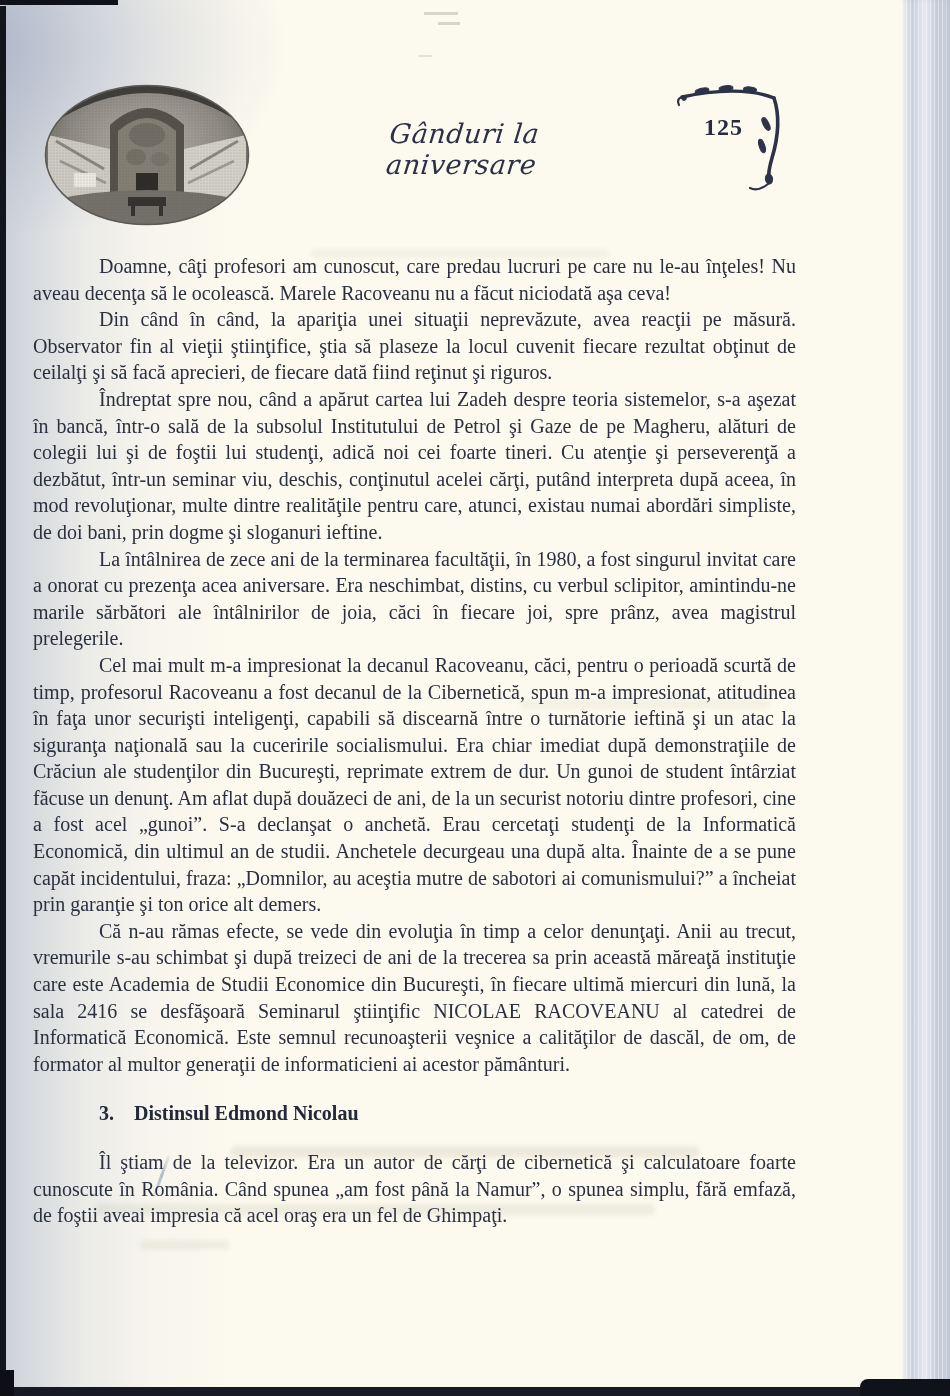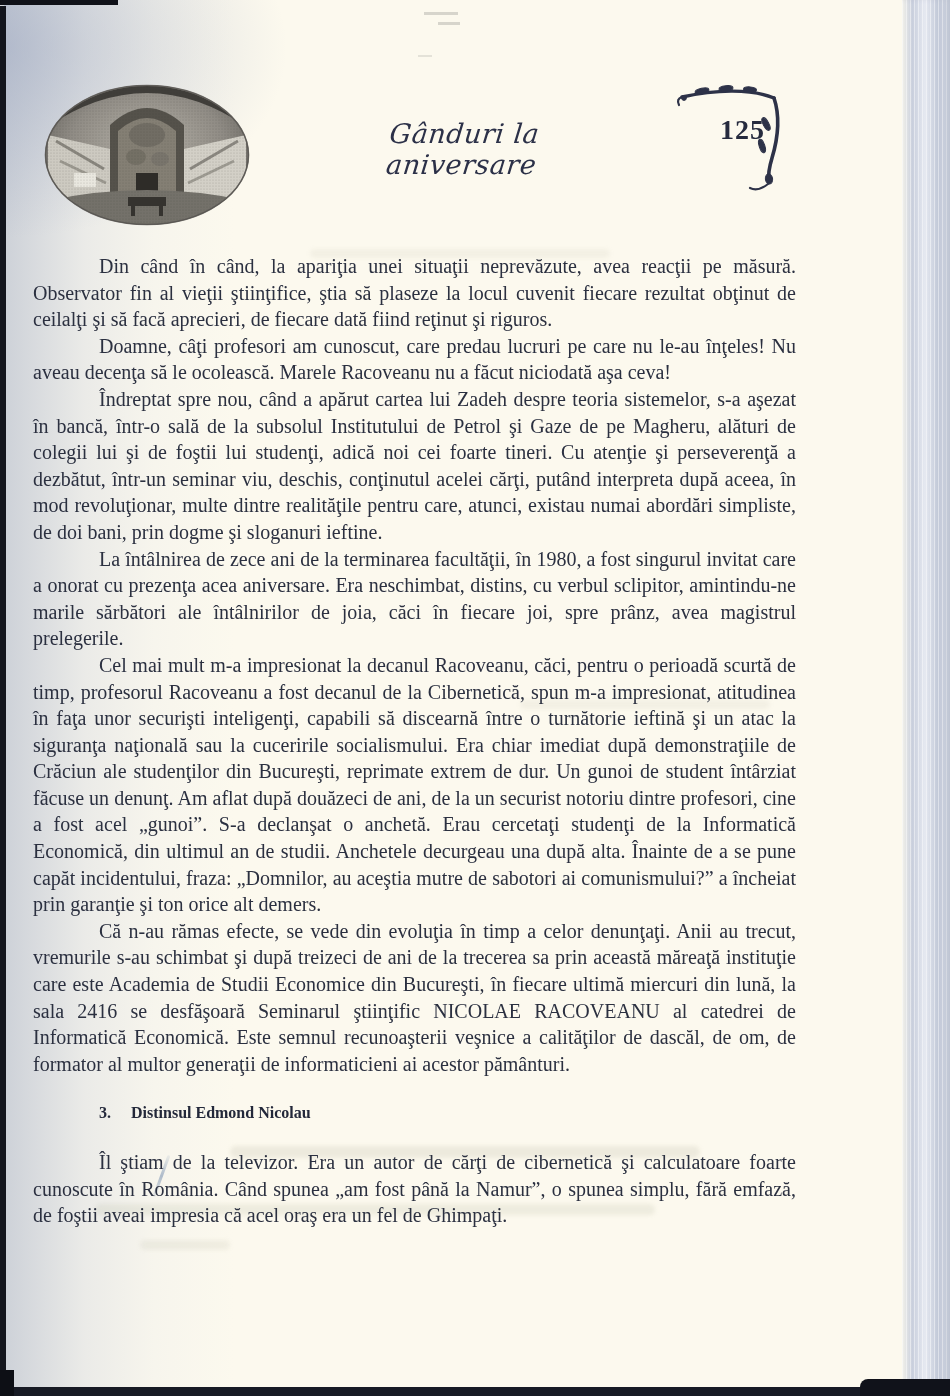--- a/index.html
+++ b/index.html
@@ -36,37 +36,37 @@
   .corner-bottom-right{position:absolute;right:0;bottom:0;width:90px;height:17px;background:#10121a;border-top-left-radius:8px;}
   .corner-bottom-left{position:absolute;left:0;bottom:0;width:14px;height:26px;background:#0d0f15;}
 
   
   .script-title{
     position:absolute;left:318px;top:118px;width:290px;text-align:center;
     font-family:"DejaVu Serif", serif;font-style:italic;font-weight:500;
     font-size:27px;color:#2c3148;letter-spacing:0.5px;transform:skewX(-6deg);
   }
   .page-number{
-    position:absolute;left:720px;top:114px;
+    position:absolute;left:704px;top:114px;
     font-family:"Liberation Serif", serif;font-weight:bold;
-    font-size:28px;color:#262b3e;letter-spacing:1px;
+    font-size:24px;color:#262b3e;letter-spacing:1px;
   }
   .photo{position:absolute;left:44px;top:83px;width:206px;height:144px;}
   .flourish{position:absolute;left:672px;top:82px;width:124px;height:118px;}
 
   
   .body-text{
     position:absolute;left:33px;top:253px;width:763px;
     font-size:20px;line-height:26.6px;color:#2b3040;
     text-align:justify;
   }
   .body-text p{margin:0;text-indent:66px;}
   .section-heading{
     margin:23px 0 22px 0;padding-left:66px;text-indent:0;
-    font-size:16px;font-weight:bold;color:#23283a;
+    font-size:20px;font-weight:bold;color:#23283a;
   }
   .section-heading .sec-num{margin-right:20px;}
 
   
   .pen-mark{
     position:absolute;left:160px;top:1154px;width:3px;height:44px;
     background:linear-gradient(to bottom, rgba(125,148,178,0.1), rgba(125,148,178,0.6), rgba(125,148,178,0.15));
     transform:rotate(20deg);border-radius:3px;
   }
   .smudge{position:absolute;background:rgba(148,148,120,0.14);filter:blur(2px);border-radius:6px;pointer-events:none;}
@@ -158,22 +158,22 @@
   <div class="topmark tm2"></div>
   <div class="topmark tm3"></div>
   <div class="smudge sm1"></div>
   <div class="smudge sm2"></div>
   <div class="smudge sm3"></div>
   <div class="smudge sm4"></div>
   <div class="smudge sm5"></div>
   <div class="pen-mark"></div>
 
   <div class="body-text">
+    <p>Doamne, câţi profesori am cunoscut, care predau lucruri pe care nu le-au înţeles! Nu aveau decenţa să le ocolească. Marele Racoveanu nu a făcut niciodată aşa ceva!</p>
     <p>Din când în când, la apariţia unei situaţii neprevăzute, avea reacţii pe măsură. Observator fin al vieţii ştiinţifice, ştia să plaseze la locul cuvenit fiecare rezultat obţinut de ceilalţi şi să facă aprecieri, de fiecare dată fiind reţinut şi riguros.</p>
-    <p>Doamne, câţi profesori am cunoscut, care predau lucruri pe care nu le-au înţeles! Nu aveau decenţa să le ocolească. Marele Racoveanu nu a făcut niciodată aşa ceva!</p>
     <p>Îndreptat spre nou, când a apărut cartea lui Zadeh despre teoria sistemelor, s-a aşezat în bancă, într-o sală de la subsolul Institutului de Petrol şi Gaze de pe Magheru, alături de colegii lui şi de foştii lui studenţi, adică noi cei foarte tineri. Cu atenţie şi perseverenţă a dezbătut, într-un seminar viu, deschis, conţinutul acelei cărţi, putând interpreta după aceea, în mod revoluţionar, multe dintre realităţile pentru care, atunci, existau numai abordări simpliste, de doi bani, prin dogme şi sloganuri ieftine.</p>
     <p>La întâlnirea de zece ani de la terminarea facultăţii, în 1980, a fost singurul invitat care a onorat cu prezenţa acea aniversare. Era neschimbat, distins, cu verbul sclipitor, amintindu-ne marile sărbători ale întâlnirilor de joia, căci în fiecare joi, spre prânz, avea magistrul prelegerile.</p>
     <p>Cel mai mult m-a impresionat la decanul Racoveanu, căci, pentru o perioadă scurtă de timp, profesorul Racoveanu a fost decanul de la Cibernetică, spun m-a impresionat, atitudinea în faţa unor securişti inteligenţi, capabili să discearnă între o turnătorie ieftină şi un atac la siguranţa naţională sau la cuceririle socialismului. Era chiar imediat după demonstraţiile de Crăciun ale studenţilor din Bucureşti, reprimate extrem de dur. Un gunoi de student întârziat făcuse un denunţ. Am aflat după douăzeci de ani, de la un securist notoriu dintre profesori, cine a fost acel „gunoi”. S-a declanşat o anchetă. Erau cercetaţi studenţi de la Informatică Economică, din ultimul an de studii. Anchetele decurgeau una după alta. Înainte de a se pune capăt incidentului, fraza: „Domnilor, au aceştia mutre de sabotori ai comunismului?” a încheiat prin garanţie şi ton orice alt demers.</p>
     <p>Că n-au rămas efecte, se vede din evoluţia în timp a celor denunţaţi. Anii au trecut, vremurile s-au schimbat şi după treizeci de ani de la trecerea sa prin această măreaţă instituţie care este Academia de Studii Economice din Bucureşti, în fiecare ultimă miercuri din lună, la sala 2416 se desfăşoară Seminarul ştiinţific NICOLAE RACOVEANU al catedrei de Informatică Economică. Este semnul recunoaşterii veşnice a calităţilor de dascăl, de om, de formator al multor generaţii de informaticieni ai acestor pământuri.</p>
     <h3 class="section-heading">
       <span class="sec-num">3.</span><span>Distinsul Edmond Nicolau</span>
     </h3>
     <p>Îl ştiam de la televizor. Era un autor de cărţi de cibernetică şi calculatoare foarte cunoscute în România. Când spunea „am fost până la Namur”, o spunea simplu, fără emfază, de foştii aveai impresia că acel oraş era un fel de Ghimpaţi.</p>
   </div>
 

